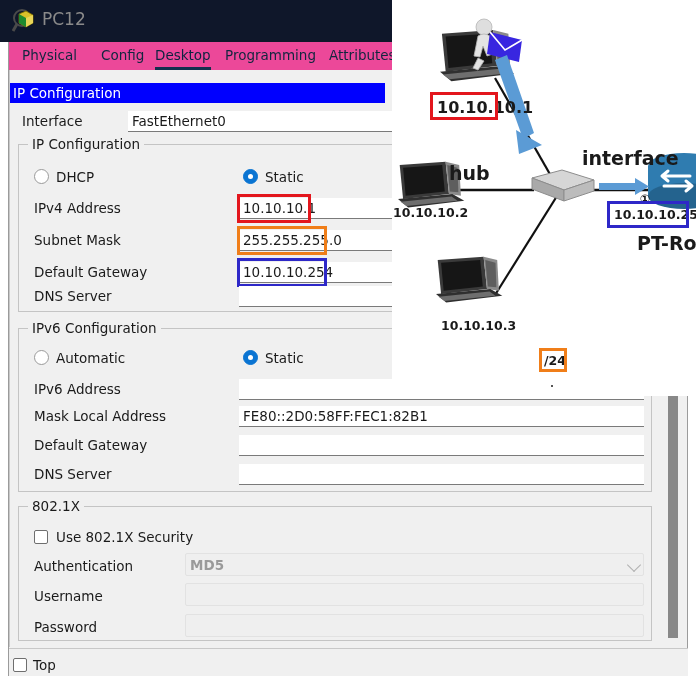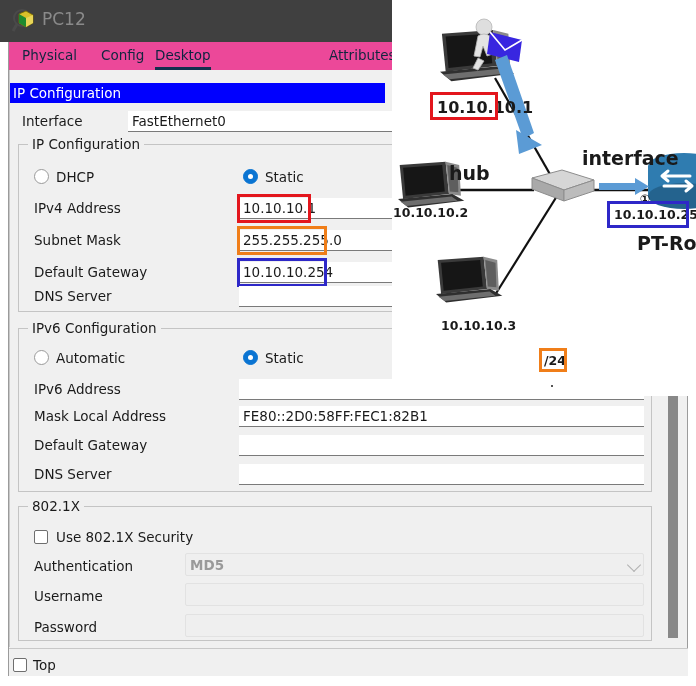--- a/index.html
+++ b/index.html
@@ -3,21 +3,21 @@
 <meta charset="utf-8">
 <style>
   html,body{margin:0;padding:0;}
   body{
     width:696px;height:686px;position:relative;overflow:hidden;
     background:#ffffff;
     font-family:"DejaVu Sans","Liberation Sans",sans-serif;
     font-size:13px;color:#1a1a1a;
   }
   
-  #titlebar{position:absolute;left:0;top:0;width:392px;height:42px;background:#404040;}
+  #titlebar{position:absolute;left:0;top:0;width:392px;height:42px;background:#0f172a;}
   #title-icon{position:absolute;left:12px;top:8px;width:26px;height:26px;}
   #title-text{position:absolute;left:42px;top:9px;font-size:17px;color:#8a8a8a;
               font-family:"DejaVu Sans","Liberation Sans",sans-serif;}
 
   #win-body{position:absolute;left:8px;top:42px;width:680px;height:634px;
             background:#f0f0f0;border:1px solid #9b9b9b;border-top:none;box-sizing:border-box;}
 
   
   #tabbar{position:absolute;left:9px;top:42px;width:679px;height:28px;background:#ec4899;}
   .tab{position:absolute;top:3px;font-size:13.5px;color:#12263f;white-space:nowrap;
@@ -96,20 +96,21 @@
   </svg>
   <div id="title-text">PC12</div>
 </div>
 
 <div id="win-body"></div>
 
 <div id="tabbar">
   <div class="tab" style="left:13px;">Physical</div>
   <div class="tab" style="left:92px;">Config</div>
   <div class="tab active" style="left:146px;">Desktop</div>
+  <div class="tab" style="left:216px;">Programming</div>
   <div class="tab" style="left:320px;">Attributes</div>
 </div>
 
 <div id="content"></div>
 
 <div id="ipcfg-header">IP Configuration</div>
 
 <div class="row-label" style="left:22px;top:113px;">Interface</div>
 <div class="fld" style="left:128px;top:111px;width:460px;">FastEthernet0</div>
 

